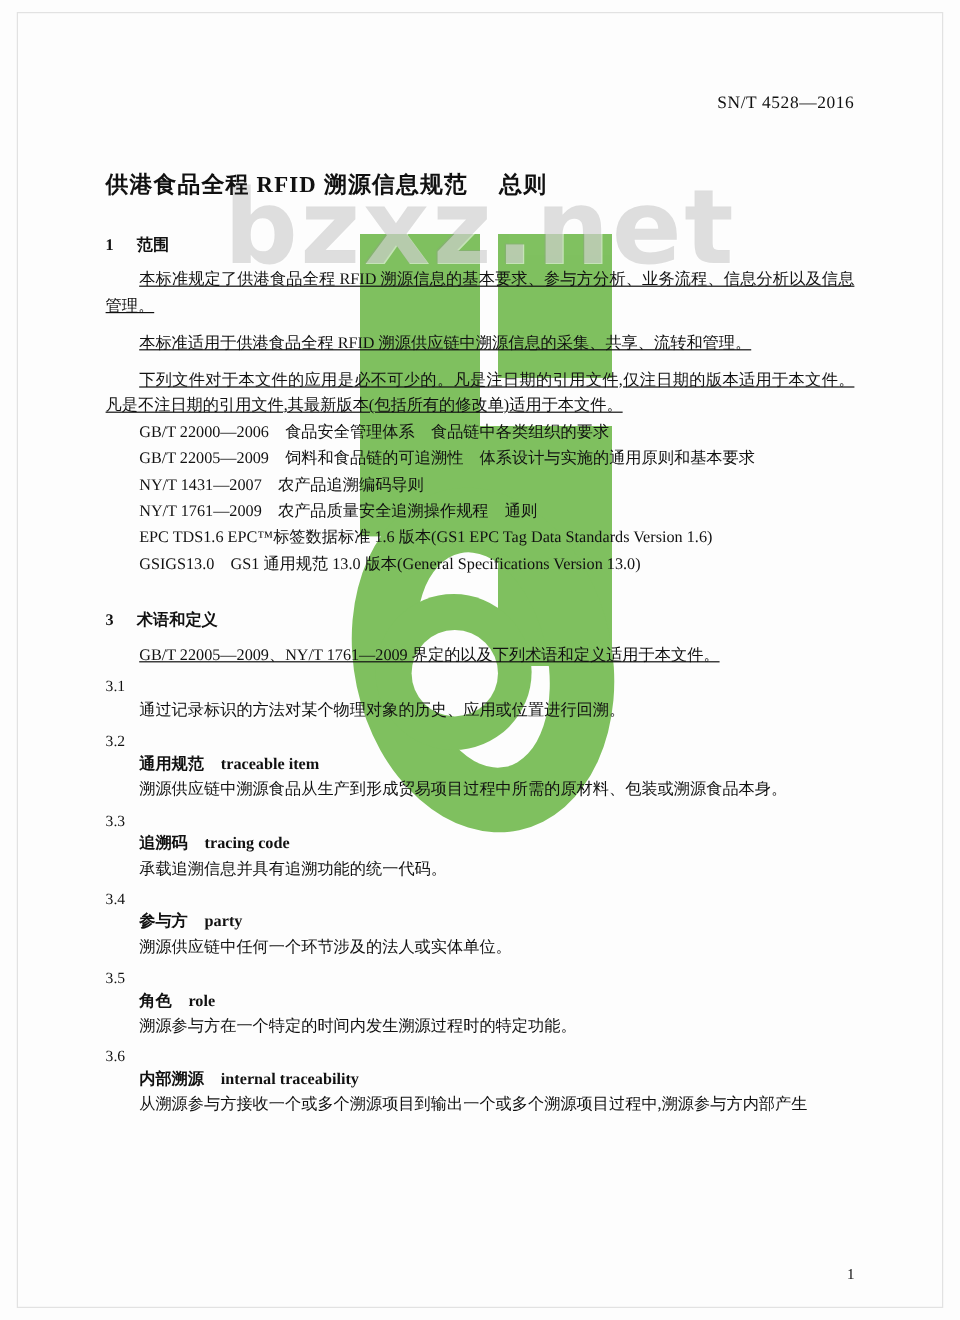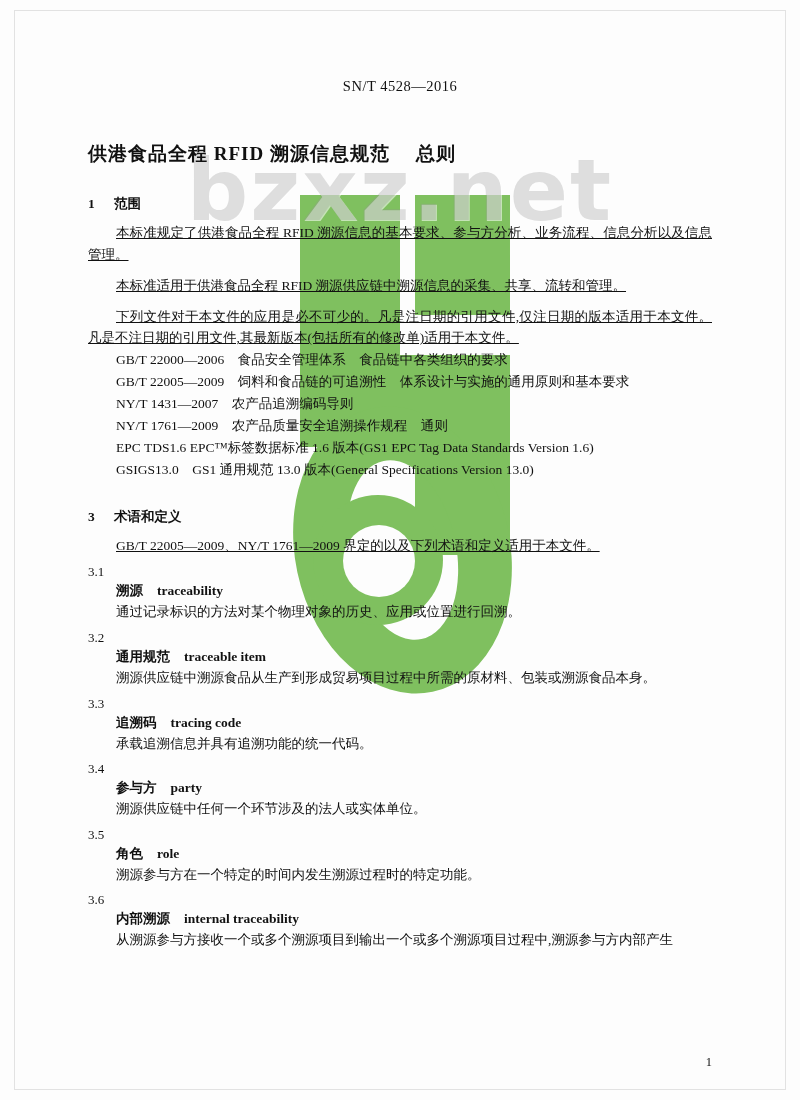--- a/index.html
+++ b/index.html
@@ -103,21 +103,21 @@
   }
 
   
   .content {
     position: relative;
     z-index: 2;
     padding: 0 88px;
   }
   .std-code {
     margin-top: 78px;
-    text-align: center;
+    text-align: right;
     font-size: 14.5px;
     letter-spacing: 0.5px;
   }
   .doc-title {
     margin-top: 46px;
     text-align: left;
     font-size: 19px;
     font-weight: bold;
     letter-spacing: 1px;
   }
@@ -219,23 +219,20 @@
     <div class="ref-line">NY/T 1761—2009　农产品质量安全追溯操作规程　通则</div>
     <div class="ref-line">EPC TDS1.6 EPC™标签数据标准 1.6 版本(GS1 EPC Tag Data Standards Version 1.6)</div>
     <div class="ref-line">GSIGS13.0　GS1 通用规范 13.0 版本(General Specifications Version 13.0)</div>
 
     <div class="sec-head">
       <span class="num">3</span><span>术语和定义</span>
     </div>
     <div class="para indent">GB/T 22005—2009、NY/T 1761—2009 界定的以及下列术语和定义适用于本文件。</div>
 
     <div class="term-num">3.1</div>
-    <div class="term-name">
-      <span>溯源</span><span class="en">traceability</span>
-    </div>
     <div class="term-def">通过记录标识的方法对某个物理对象的历史、应用或位置进行回溯。</div>
 
     <div class="term-num">3.2</div>
     <div class="term-name">
       <span>通用规范</span><span class="en">traceable item</span>
     </div>
     <div class="term-def">溯源供应链中溯源食品从生产到形成贸易项目过程中所需的原材料、包装或溯源食品本身。</div>
 
     <div class="term-num">3.3</div>
     <div class="term-name">

